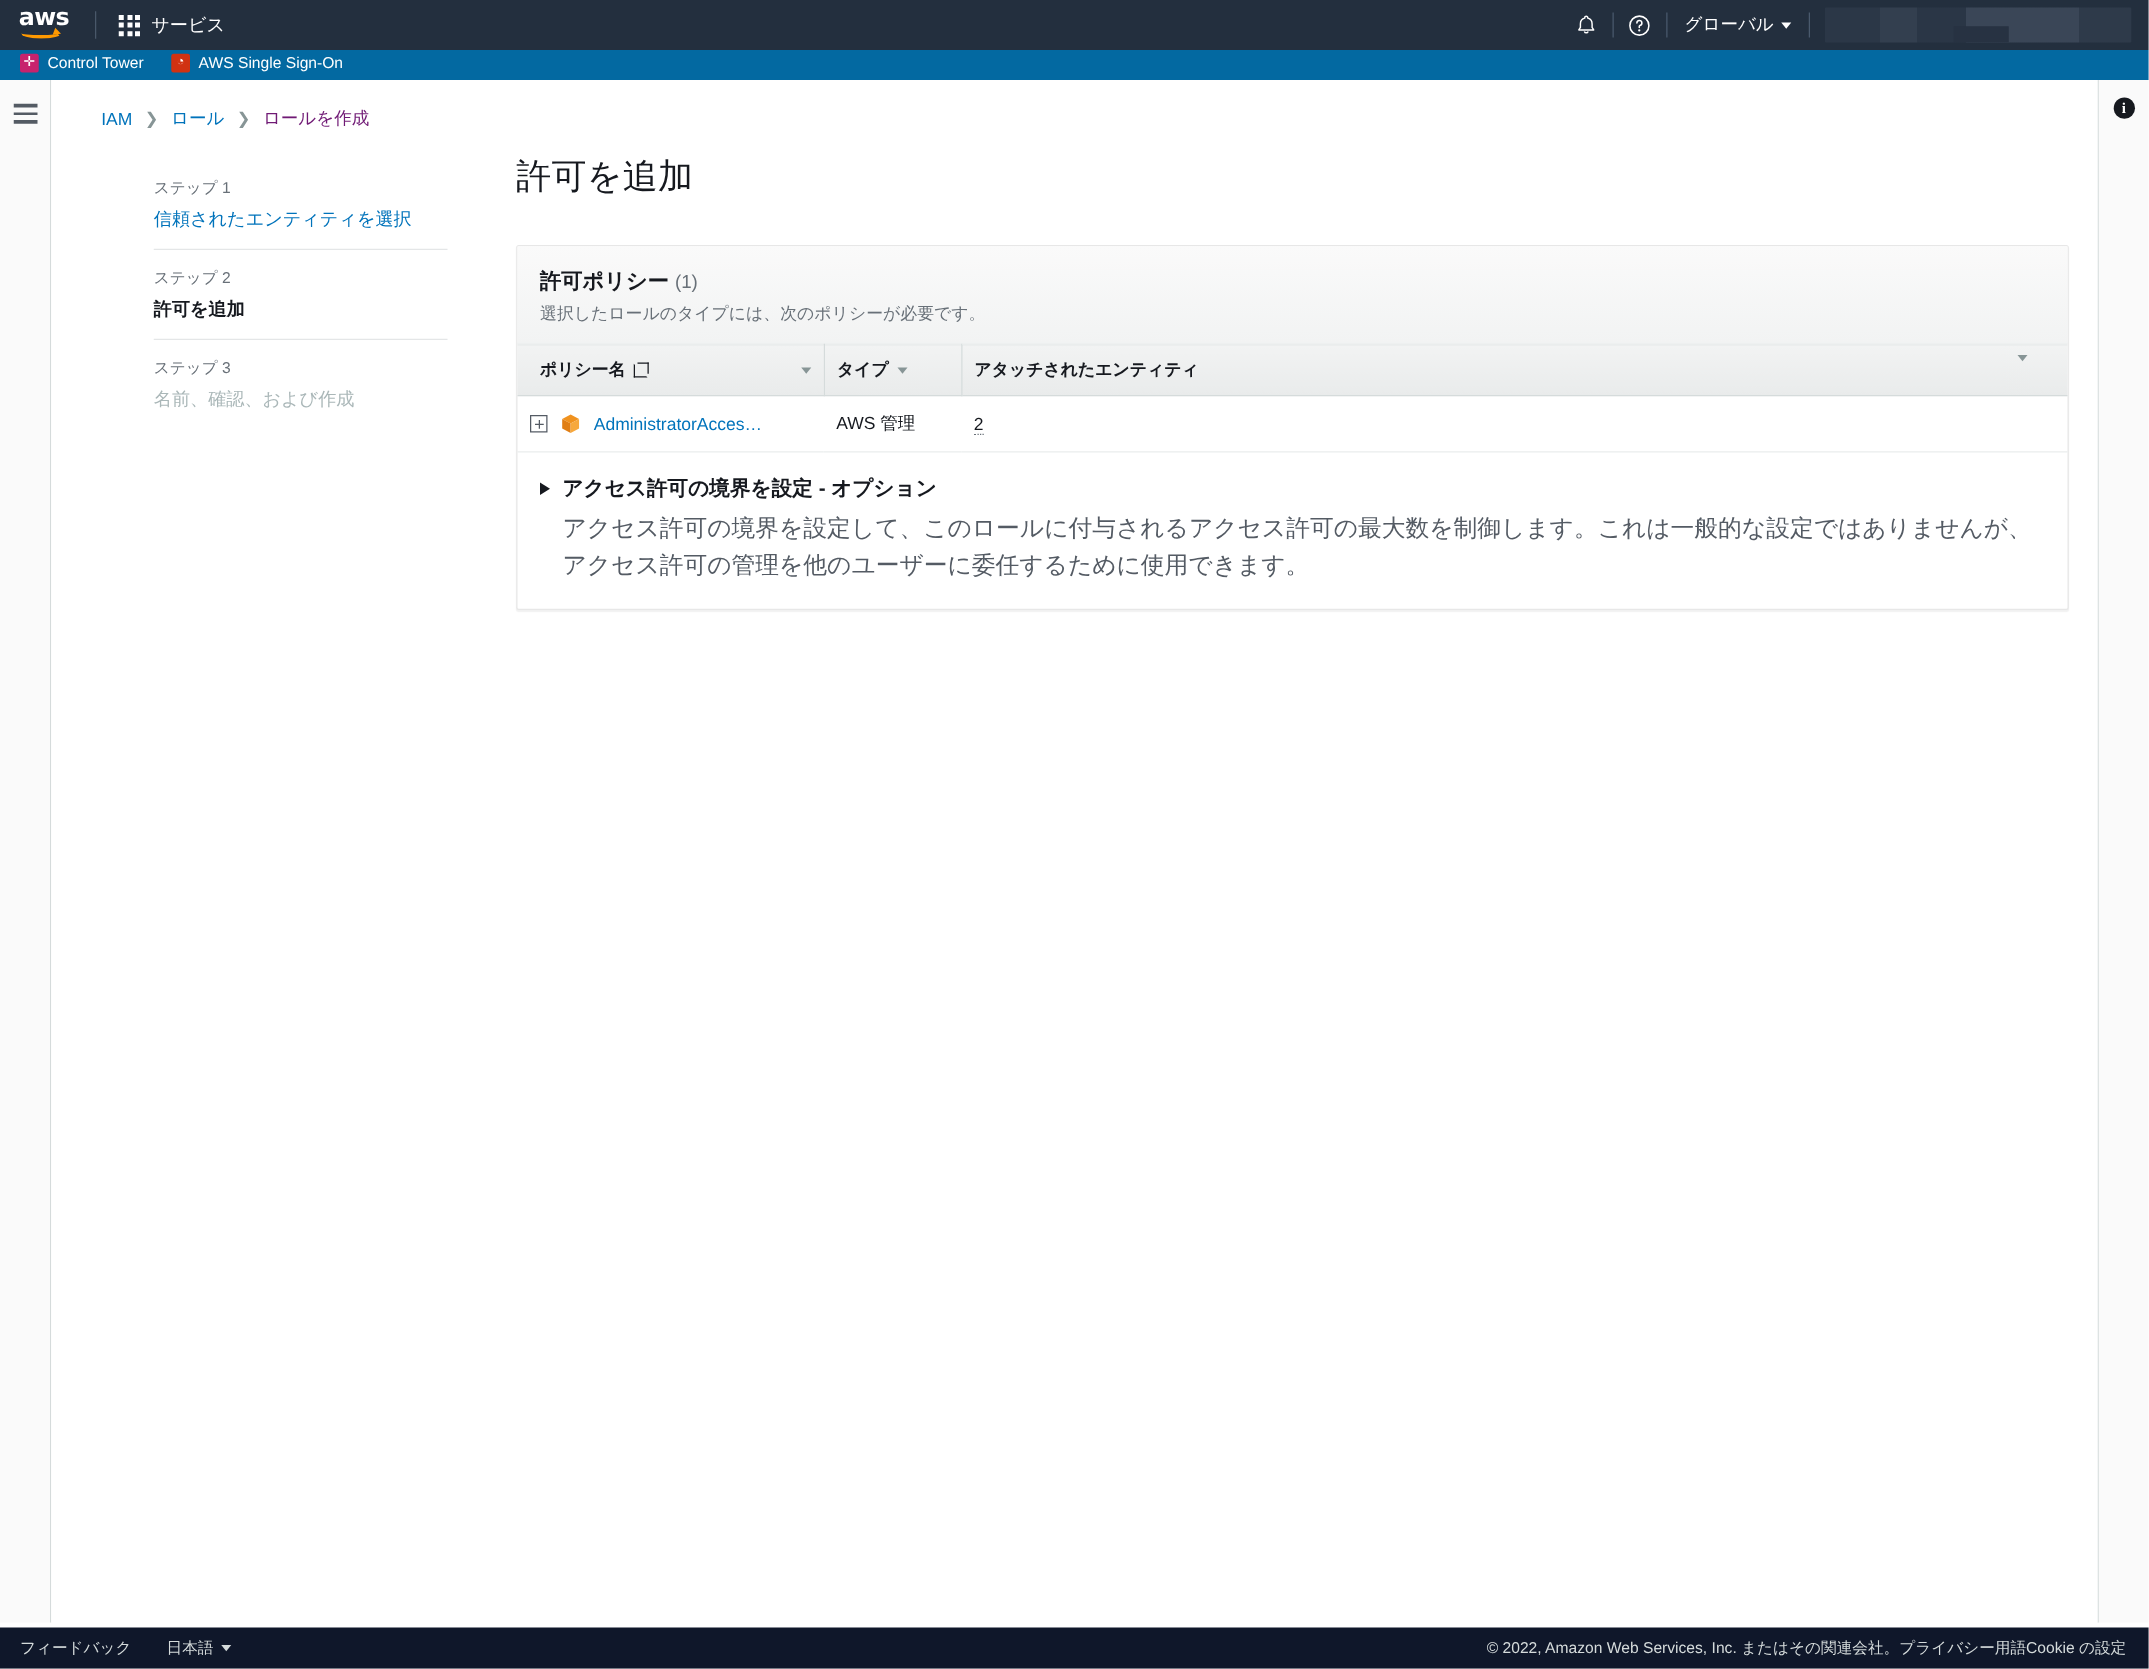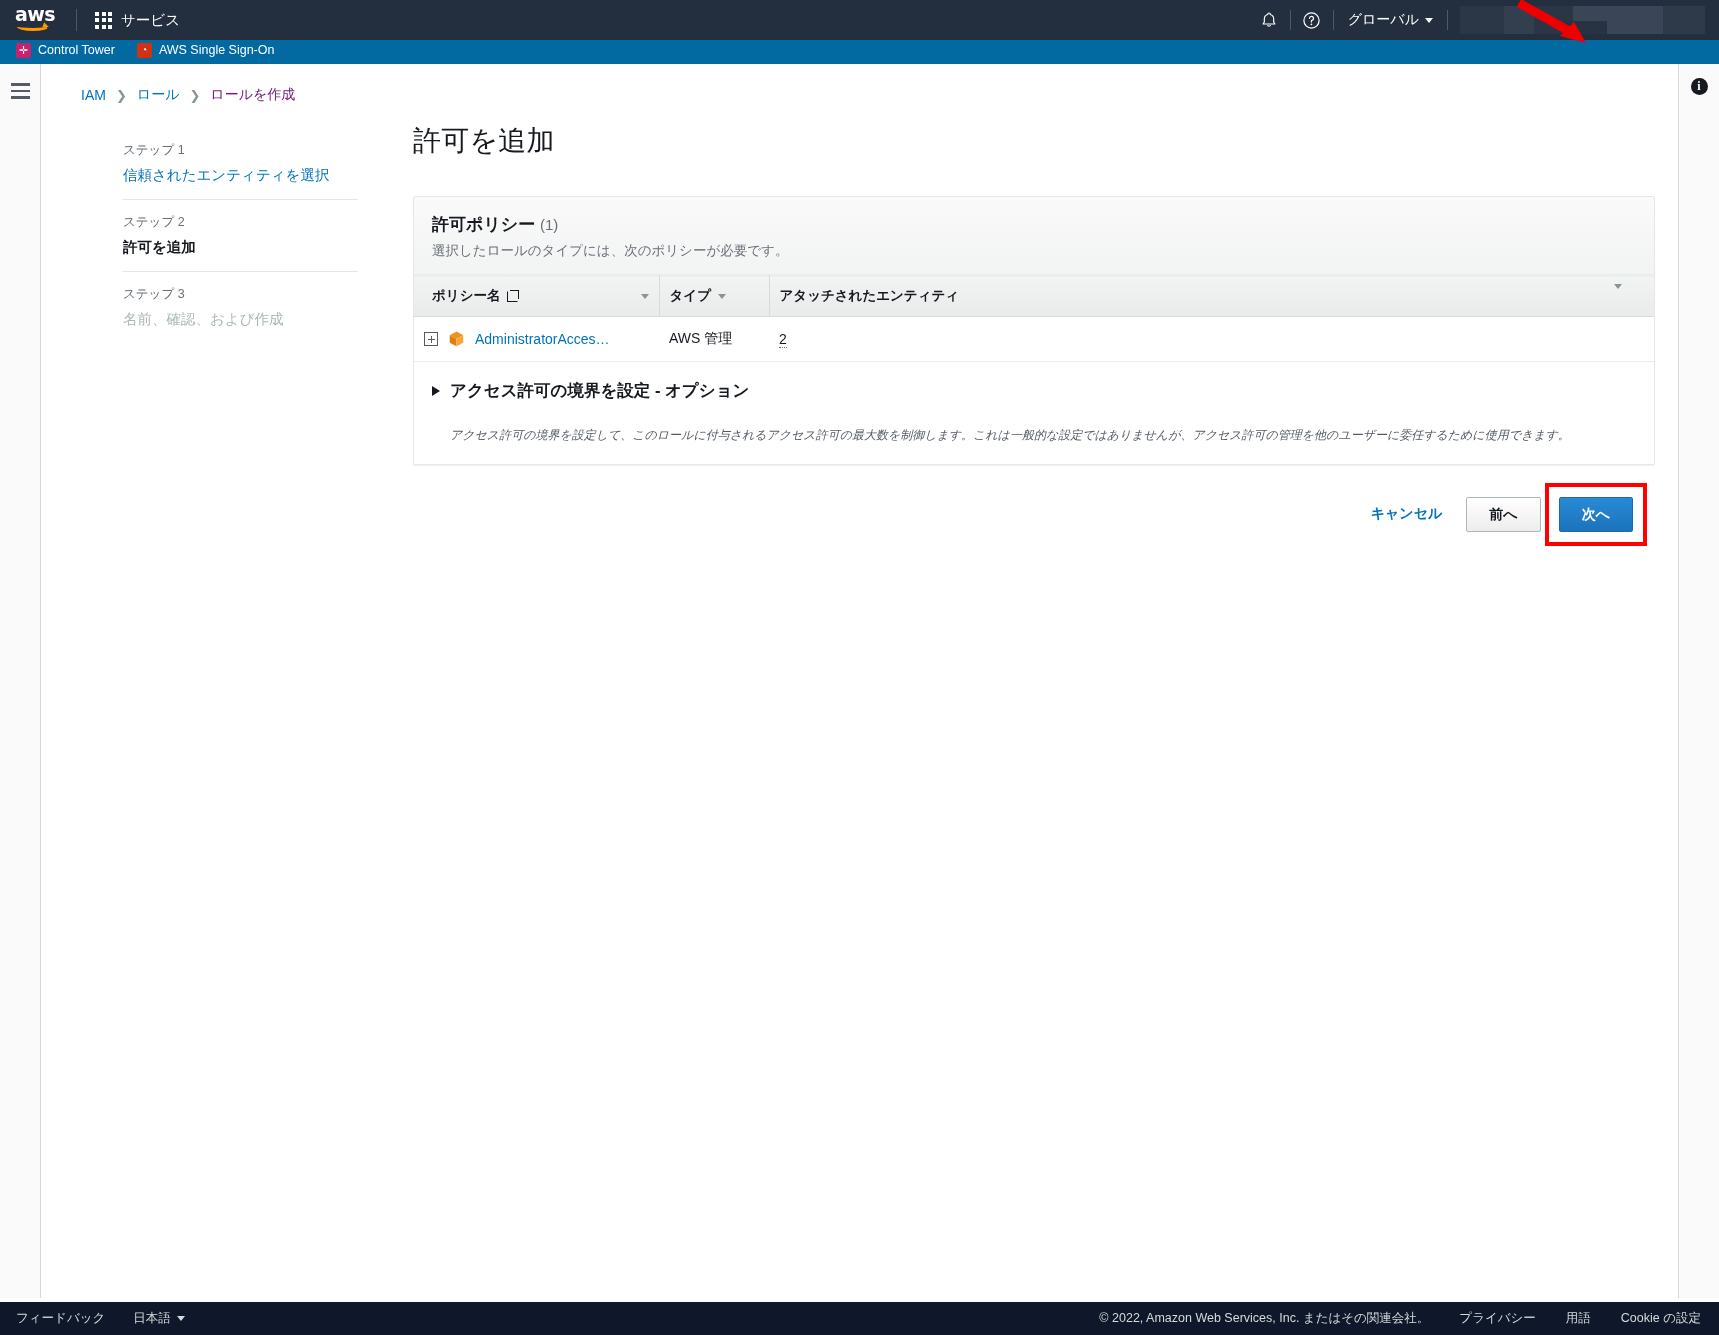--- a/index.html
+++ b/index.html
@@ -148,21 +148,21 @@
   .expander:after{content:"";position:absolute;top:2.5px;left:5.6px;height:7px;width:1.4px;background:#545b64;}
   .cube { width: 15px; height: 16px; flex:0 0 auto; }
   .plink { color: #0073bb; cursor: pointer; text-decoration:none; }
   .dotted-num { border-bottom: 1px dotted #687078; cursor: help; }
 
   
   .boundary { padding: 18px 18px 20px 18px; border-top: 0; }
   .boundary .row { display: flex; align-items: center; gap: 10px; }
   .tri { width:0;height:0;border-top:5.5px solid transparent;border-bottom:5.5px solid transparent;border-left:8px solid #16191f; cursor:pointer; }
   .boundary .title { font-size: 16.5px; font-weight: bold; color: #16191f; }
-  .boundary .desc { font-size: 12px; color: #545b64; margin-top: 24px; padding-left: 18px; line-height:1.5;font-style:italic; }
+  .boundary .desc { font-size: 19px; color: #545b64; margin-top: 8px; padding-left: 18px; line-height:1.5; }
 
   
   .actions { display: flex; align-items: center; justify-content: flex-end; gap: 18px; padding: 32px 22px 10px 0; }
   .link-btn { color: #0073bb; font-size: 14px; font-weight: bold; cursor: pointer; padding: 8px 6px; }
   .btn {
     font-size: 14px; font-weight: bold; border-radius: 2px; padding: 8px 22px;
     cursor: pointer; font-family: "Liberation Sans", sans-serif; line-height: 1.2;
   }
   .btn-secondary { background: linear-gradient(180deg,#fff,#ededed); border: 1px solid #aab7b8; color: #16191f; }
   .btn-primary { background: linear-gradient(180deg,#2a8ad6,#1a73bb); border: 1px solid #1b6ba8; color: #fff; }
@@ -174,21 +174,21 @@
   }
   .arrow-anno { position: absolute; right: 72px; top: -64px; width: 90px; height: 56px; pointer-events:none; }
 
   
   .footer {
     position: absolute; left: 0; bottom: 0; width: 1719px; height: 33px;
     background: #0f172a; color: #d5dbdb; display: flex; align-items: center;
     font-size: 12.5px; padding: 0 18px 0 16px;
   }
   .footer .fl { display: flex; align-items: center; gap: 28px; }
-  .footer .fr { margin-left: auto; display: flex; align-items: flex-start; gap: 30px; }
+  .footer .fr { margin-left: auto; display: flex; align-items: flex-start; }
   .footer span.lnk { cursor: pointer; }
   .footer .copy { color: #d5dbdb; }
   .lang { display: flex; align-items: center; gap: 6px; cursor: pointer; }
 </style>
 </head>
 <body>
 
 <div class="topnav">
   <div class="aws-logo">
     <span class="word">aws</span>
@@ -347,32 +347,20 @@
 
           <div class="boundary">
             <div class="row">
               <span class="tri"></span>
               <span class="title">アクセス許可の境界を設定 - オプション</span>
             </div>
             <div class="desc">アクセス許可の境界を設定して、このロールに付与されるアクセス許可の最大数を制御します。これは一般的な設定ではありませんが、アクセス許可の管理を他のユーザーに委任するために使用できます。</div>
           </div>
         </div>
 
-        <div class="actions">
-          <svg class="arrow-anno" viewBox="0 0 90 56">
-            <path d="M3 3 L62 36" stroke="#ee0000" stroke-width="9" stroke-linecap="butt"></path>
-            <polygon points="70,43 44,36 58,22" fill="#ee0000"></polygon>
-          </svg>
-          <span class="link-btn">キャンセル</span>
-          <button class="btn btn-secondary">前へ</button>
-          <span class="primary-wrap">
-            <button class="btn btn-primary">次へ</button>
-            <span class="hl-box"></span>
-          </span>
-        </div>
       </div>
     </div>
   </div>
 
   <div class="right-rail">
     <div class="info-ico">i</div>
   </div>
 </div>
 
 <div class="footer">

